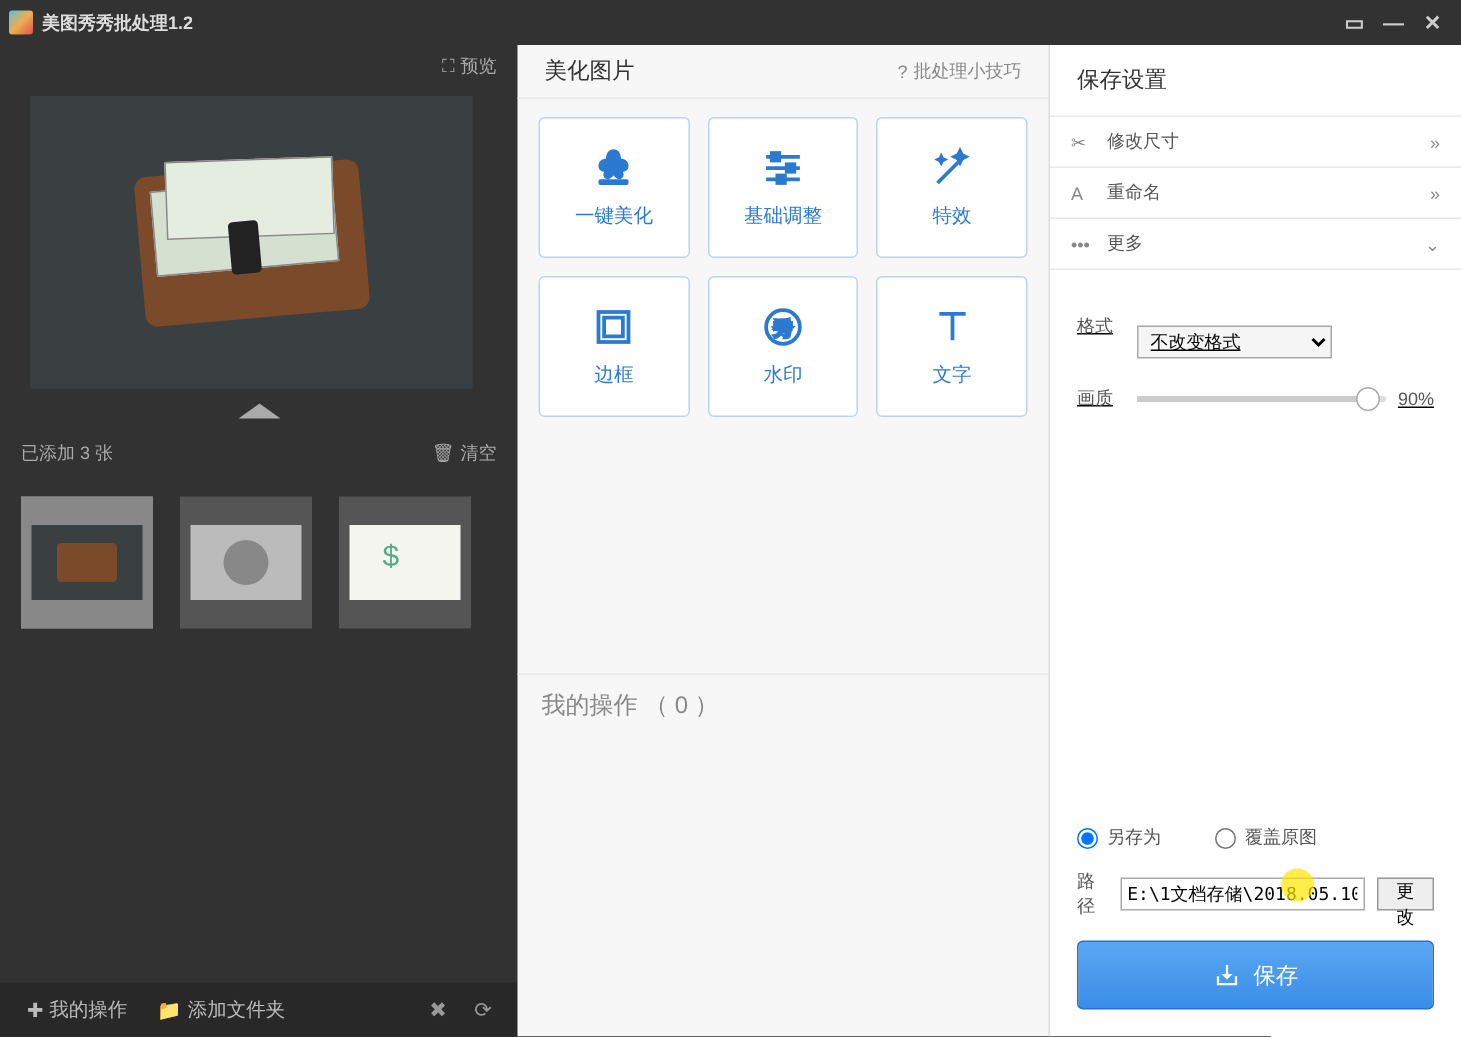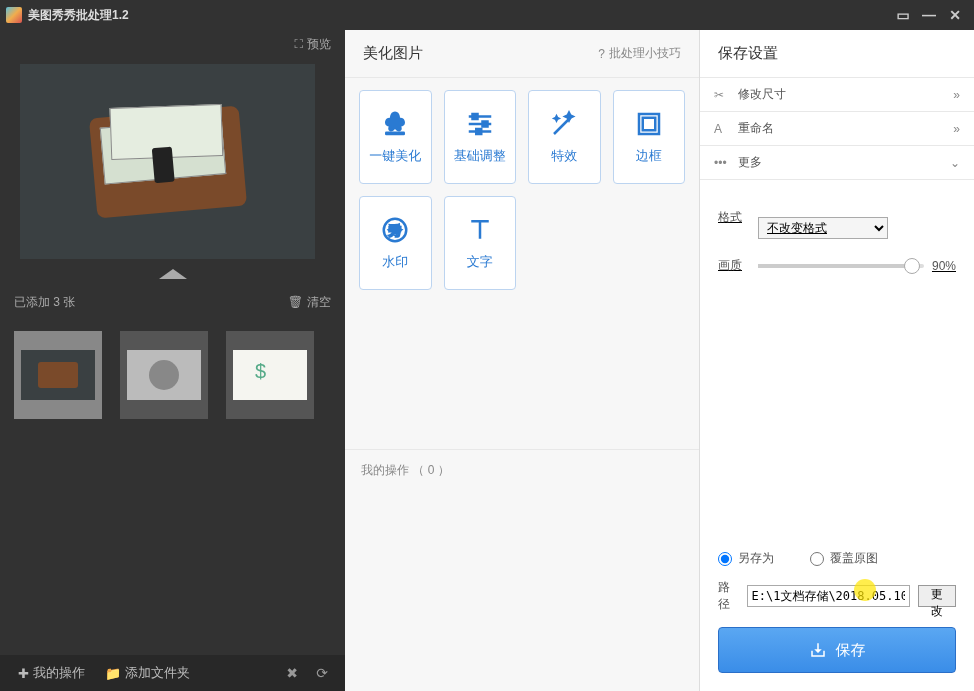--- a/index.html
+++ b/index.html
@@ -34,28 +34,28 @@
 .thumb2 .thumb-inner{background:#bbb;}
 .thumb3 .thumb-inner{background:#f5f5f0;}
 .left .spacer2{flex:1;}
 .left-footer { height:36px; background:#282828; display:flex; align-items:center; padding:0 10px; color:#bbb; font-size:13px; gap:4px;}
 .left-footer .btn{display:flex;align-items:center;gap:4px;padding:4px 8px;cursor:pointer;}
 .left-footer .spacer{flex:1;}
 .left-footer .iconbtn{width:26px;height:26px;display:flex;align-items:center;justify-content:center;cursor:pointer;color:#999;font-size:14px;}
 
 
 .middle { width: 355px; background:#f7f7f7; border-right:1px solid #ddd; display:flex; flex-direction:column;}
-.mid-header { height:48px; display:flex; align-items:center; padding:0 18px; border-bottom:1px solid #e8e8e8;}
+.mid-header { height:36px; display:flex; align-items:center; padding:0 18px; border-bottom:1px solid #e8e8e8;}
 .mid-header .title{font-size:15px;color:#333;}
 .mid-header .spacer{flex:1;}
 .mid-header .tip{font-size:12px;color:#888;display:flex;align-items:center;gap:4px;cursor:pointer;}
-.tools-grid { padding:12px 14px; display:grid; grid-template-columns:repeat(4,1fr); gap:12px;}
+.tools-grid { padding:12px 14px; display:grid; grid-template-columns:repeat(3,1fr); gap:12px;}
 .tool { height:94px; background:#fff; border:1px solid #bcd4f0; border-radius:4px; display:flex; flex-direction:column; align-items:center; justify-content:center; gap:8px; cursor:pointer; color:#2a7ad2; font-size:13px;}
 .tool svg{width:30px;height:30px;}
-.myops { border-top:1px solid #e8e8e8; height:42px; display:flex; align-items:center; padding:0 16px; color:#888; font-size:12px; margin-top:auto; position:relative;}
+.myops { border-top:1px solid #e8e8e8; height:42px; display:flex; align-items:center; padding:0 16px; color:#888; font-size:16px; margin-top:auto; position:relative;}
 .middle .ops-pad{flex:1;}
 .middle .ops-space{height:200px;}
 
 
 .right { flex:1; background:#fff; display:flex; flex-direction:column;}
 .right-header{height:48px;display:flex;align-items:center;padding:0 18px;border-bottom:1px solid #e8e8e8;font-size:15px;color:#333;}
 .accordion-item{height:34px;border-bottom:1px solid #e8e8e8;display:flex;align-items:center;padding:0 14px;font-size:12px;color:#555;cursor:pointer;}
 .accordion-item .ic{width:16px;margin-right:8px;color:#888;}
 .accordion-item .spacer{flex:1;}
 .accordion-item .chev{color:#888;font-size:12px;}

